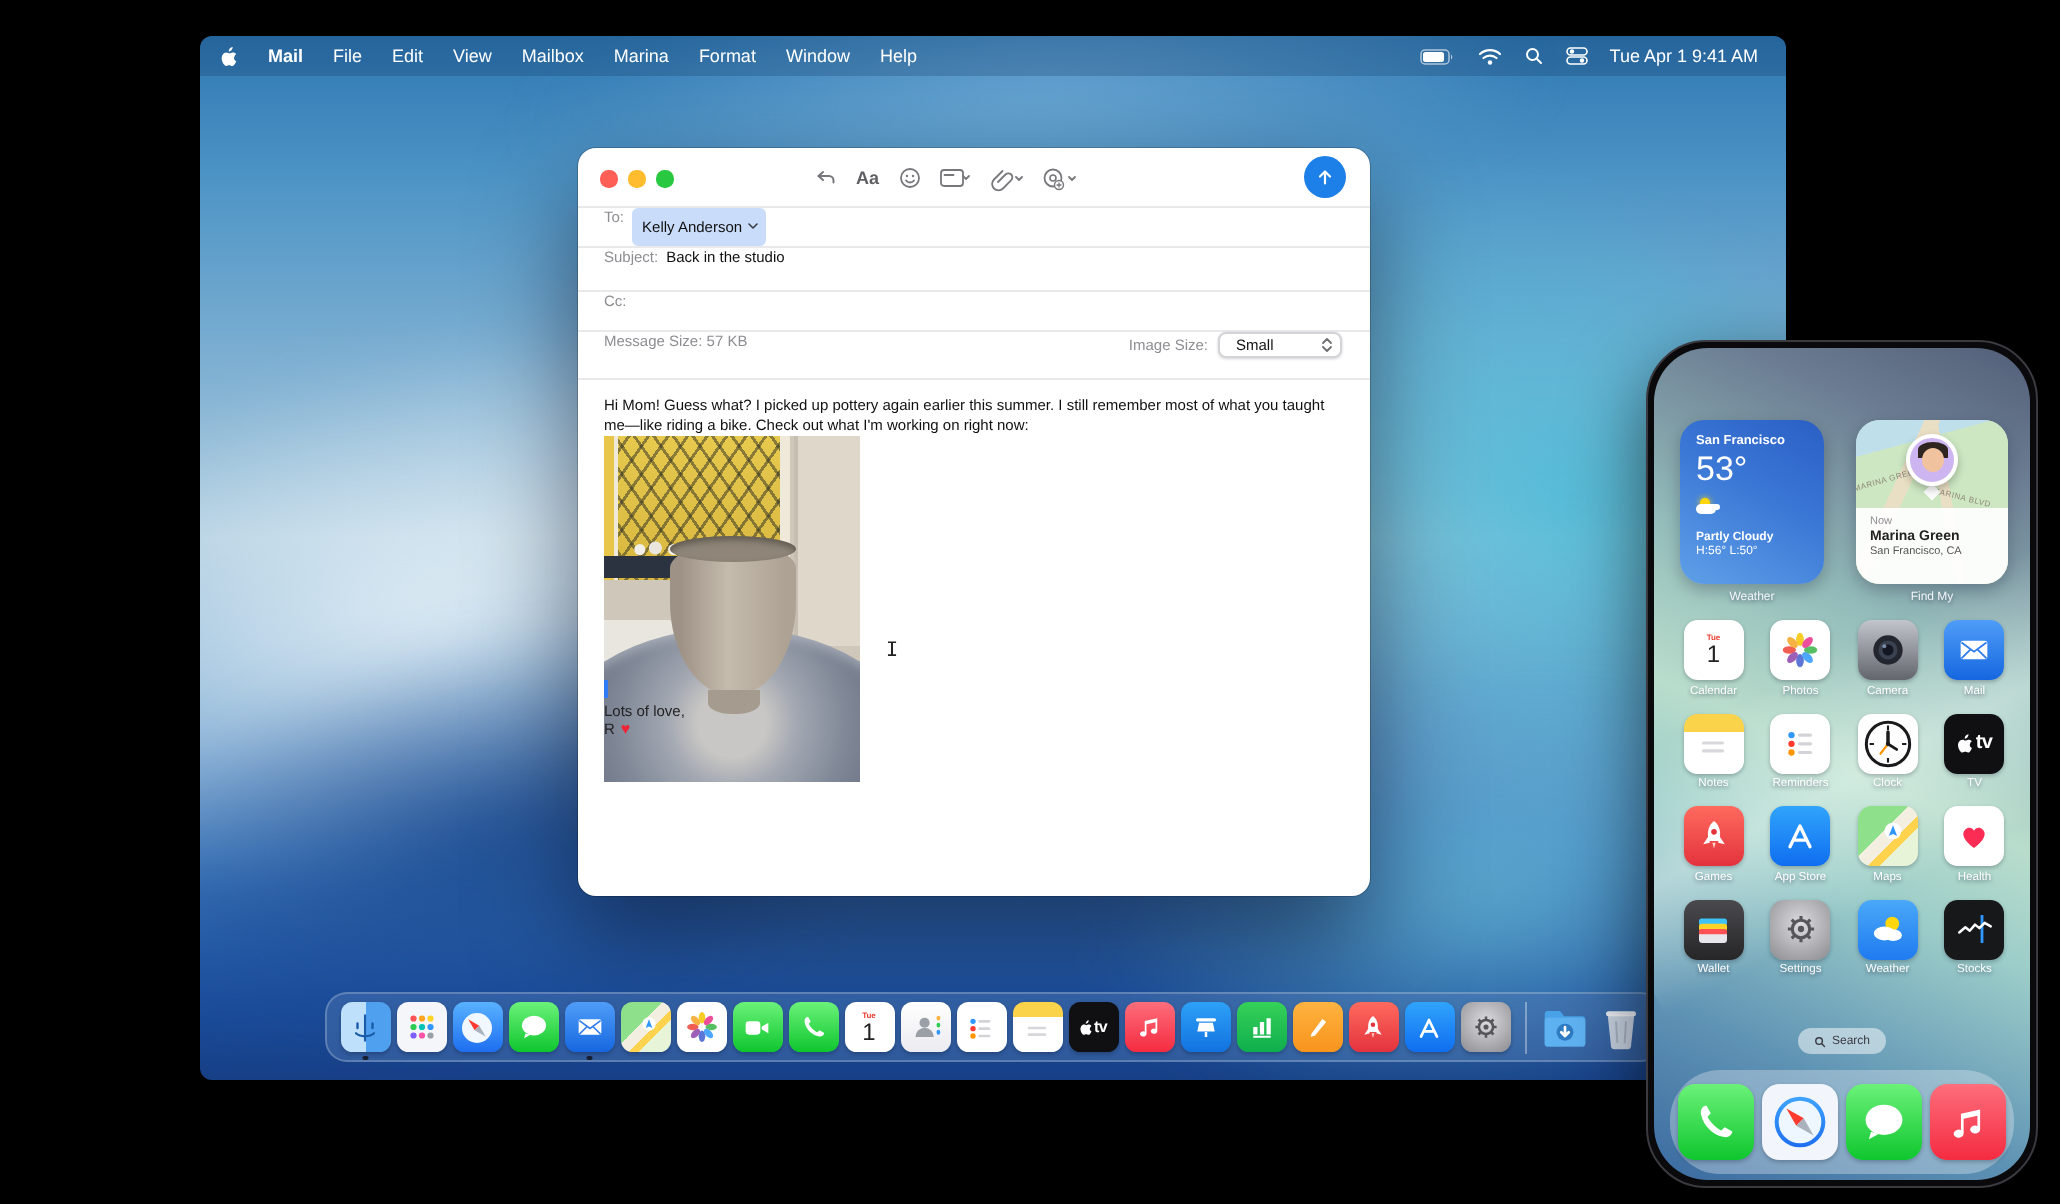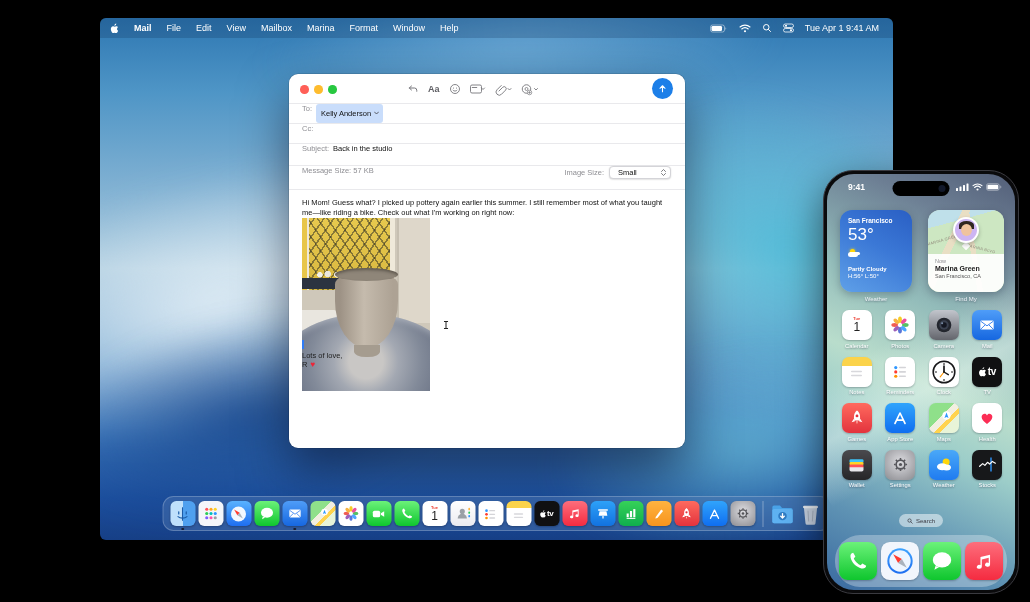--- a/index.html
+++ b/index.html
@@ -301,26 +301,26 @@
 
       <div class="field-row row-to">
         <span class="f-label">To:</span>
         <span class="token">
           <span>Kelly Anderson</span>
           <svg width="5" height="4" viewBox="0 0 10 8">
               <path d="M1 2 l4 4 4-4" fill="none" stroke="#3c3c43" stroke-width="1.6" stroke-linecap="round" stroke-linejoin="round"></path>
             </svg>
         </span>
       </div>
-      <div class="field-row row-cc">
-        <span class="f-label">Cc:</span>
-      </div>
       <div class="field-row row-subj">
         <span class="f-label">Subject:</span>
         <span class="subj-val">Back in the studio</span>
+      </div>
+      <div class="field-row row-cc">
+        <span class="f-label">Cc:</span>
       </div>
       <div class="field-row row-size">
         <span>Message Size: 57 KB</span>
         <span class="size-right">
           <span>Image Size:</span>
           <span class="popup">
             <span>Small</span>
             <svg width="7" height="9" viewBox="0 0 14 18">
                 <path d="M3 7 L7 3 l4 4 M3 11 l4 4 4-4" fill="none" stroke="#6e6e73" stroke-width="1.8" stroke-linecap="round" stroke-linejoin="round"></path>
               </svg>
@@ -574,44 +574,20 @@
             </svg>
       </span>
         </div>
     </div>
   </div>
 
   <div class="iphone">
     <div class="phone-screen">
       <div class="p-band"></div>
 
-      <div class="p-status">
-        <span class="p-time">9:41</span>
-        <span class="island">
-            <span class="cam"></span>
-          </span>
-        <span class="p-sticons">
-          <svg width="13" height="8" viewBox="0 0 26 16">
-              <rect x="0" y="10" width="4" height="6" rx="1" fill="#fff"></rect>
-              <rect x="7" y="7" width="4" height="9" rx="1" fill="#fff"></rect>
-              <rect x="14" y="4" width="4" height="12" rx="1" fill="#fff"></rect>
-              <rect x="21" y="1" width="4" height="15" rx="1" fill="#fff"></rect>
-            </svg>
-          <svg width="11" height="8" viewBox="0 0 24 18">
-              <path d="M2 6 a15 15 0 0 1 20 0" fill="none" stroke="#fff" stroke-width="2.6" stroke-linecap="round"></path>
-              <path d="M5.5 10 a10 10 0 0 1 13 0" fill="none" stroke="#fff" stroke-width="2.6" stroke-linecap="round"></path>
-              <circle cx="12" cy="14.5" r="2.4" fill="#fff"></circle>
-            </svg>
-          <svg width="16" height="8" viewBox="0 0 34 16">
-              <rect x="1" y="1" width="27" height="14" rx="4" fill="none" stroke="rgba(255,255,255,.55)" stroke-width="1.6"></rect>
-              <rect x="3" y="3" width="23" height="10" rx="2.5" fill="#fff"></rect>
-              <path d="M30.5 5 v6 a3.2 3.2 0 0 0 0-6z" fill="rgba(255,255,255,.55)"></path>
-            </svg>
-        </span>
-      </div>
 
       <div class="p-widgets">
         <div class="w-weather">
           <div class="w-city">San Francisco</div>
           <div class="w-temp">53°</div>
           <div class="w-cloudicon">
               <span class="w-sun"></span>
               <span class="w-cl"></span>
             </div>
           <div class="w-cond">Partly Cloudy</div>

